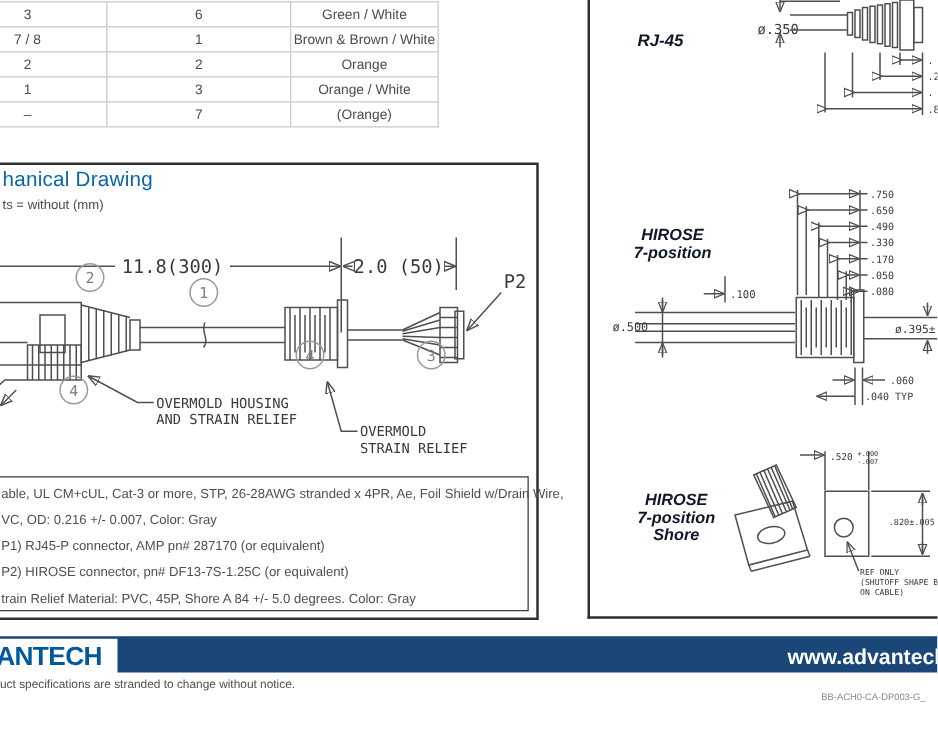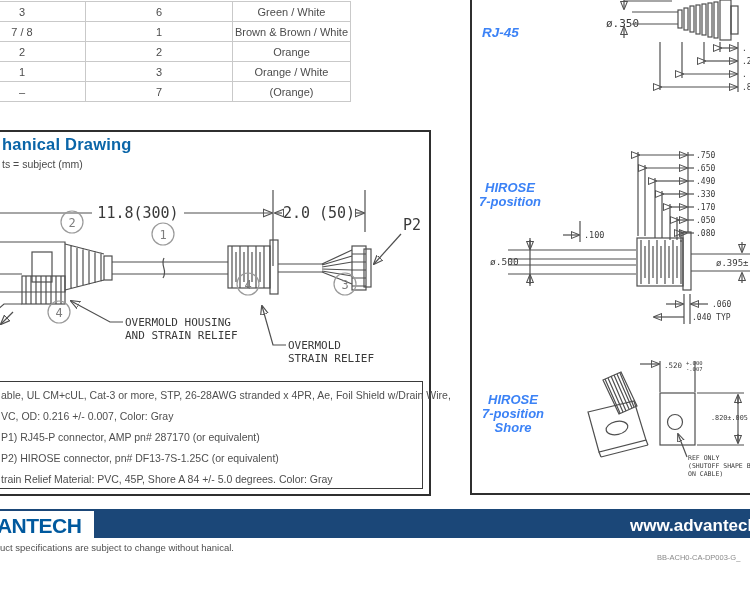--- a/index.html
+++ b/index.html
@@ -7,25 +7,25 @@
        font-family:"Liberation Sans",sans-serif;}
   .abs{position:absolute;}
   
   .pintbl{border-collapse:collapse;table-layout:fixed;}
   .pintbl td{border:1px solid #c9c9c9;height:19px;text-align:center;
              font-size:11px;color:#4c4c4c;padding:0;}
   
   .frameL{border:2px solid #2f2f2f;}
   .notesbox{border:1.6px solid #3a3a3a;}
   .frameR{border-left:2px solid #2f2f2f;border-bottom:2px solid #2f2f2f;}
-  .sect-title{font-size:16.5px;font-weight:bold;color:#0a65a8;letter-spacing:.2px;}
+  .sect-title{font-size:16.5px;font-weight:normal;color:#0a65a8;letter-spacing:.2px;}
   .units{font-size:10.5px;color:#4a4a4a;}
   .notes{font-size:10.5px;color:#4f4f4f;line-height:21px;white-space:nowrap;}
-  .dlabel{font-style:italic;font-weight:bold;color:#3b82f6;font-size:13px;
-          line-height:14px;text-align:center;}
+  .dlabel{font-style:italic;font-weight:bold;color:#0f172a;font-size:13px;
+          line-height:14px;text-align:center;margin-left:28px;}
   svg{position:absolute;overflow:visible;}
   svg line,svg path,svg rect,svg circle,svg polygon,svg polyline,svg ellipse{
       stroke:#4f4f4f;stroke-width:1.2;fill:none;}
   svg text{fill:#3a3a3a;stroke:none;font-family:"DejaVu Sans Mono",monospace;}
   .balloon circle{stroke:#9a9a9a;}
   .balloon text{fill:#7d7d7d;}
   
   .band{background:#1b4778;}
   .logo{background:#fff;overflow:hidden;white-space:nowrap;}
   .logo span{display:inline-block;margin-left:-13px;font-weight:bold;font-size:21px;
@@ -67,21 +67,21 @@
   <tr>
     <td>–</td>
     <td>7</td>
     <td>(Orange)</td>
   </tr>
 </tbody>
   </table>
 
 <div class="abs frameL" style="left:-30px;top:130px;width:457px;height:362px;"></div>
 <div class="abs sect-title" style="left:2px;top:135px;">hanical Drawing</div>
-<div class="abs units" style="left:2px;top:158px;">ts = subject (mm)</div>
+<div class="abs units" style="left:2px;top:158px;">ts = without (mm)</div>
 
 <svg class="abs" style="left:-30px;top:158px;" width="460" height="225" viewBox="0 0 460 225">
   <defs>
     <marker id="ar1" viewBox="0 0 10 10" refX="9" refY="5" markerWidth="8" markerHeight="8" orient="auto">
       <path d="M0,1L10,5L0,9z" fill="#4f4f4f" stroke="none"></path>
     </marker>
   </defs>
 
   <g>
     <line x1="303" y1="32" x2="303" y2="108"></line>
@@ -321,14 +321,14 @@
   <text x="218" y="112" font-size="6.5">REF ONLY</text>
   <text x="218" y="120" font-size="6.5">(SHUTOFF SHAPE B</text>
   <text x="218" y="128" font-size="6.5">ON CABLE)</text>
 </svg>
 
 <div class="abs band" style="left:0;top:509px;width:750px;height:29px;"></div>
 <div class="abs logo" style="left:-2px;top:511px;width:96px;height:30px;line-height:30px;">
   <span>VANTECH</span>
 </div>
 <div class="abs site" style="left:630px;top:516px;">www.advantech.</div>
-<div class="abs disc" style="left:0;top:542px;">uct specifications are subject to change without hanical.</div>
+<div class="abs disc" style="left:0;top:542px;">uct specifications are stranded to change without notice.</div>
 <div class="abs docno" style="left:657px;top:529px;width:93px;overflow:hidden;margin-top:24px;">BB-ACH0-CA-DP003-G_</div>
 
 </body></html>

